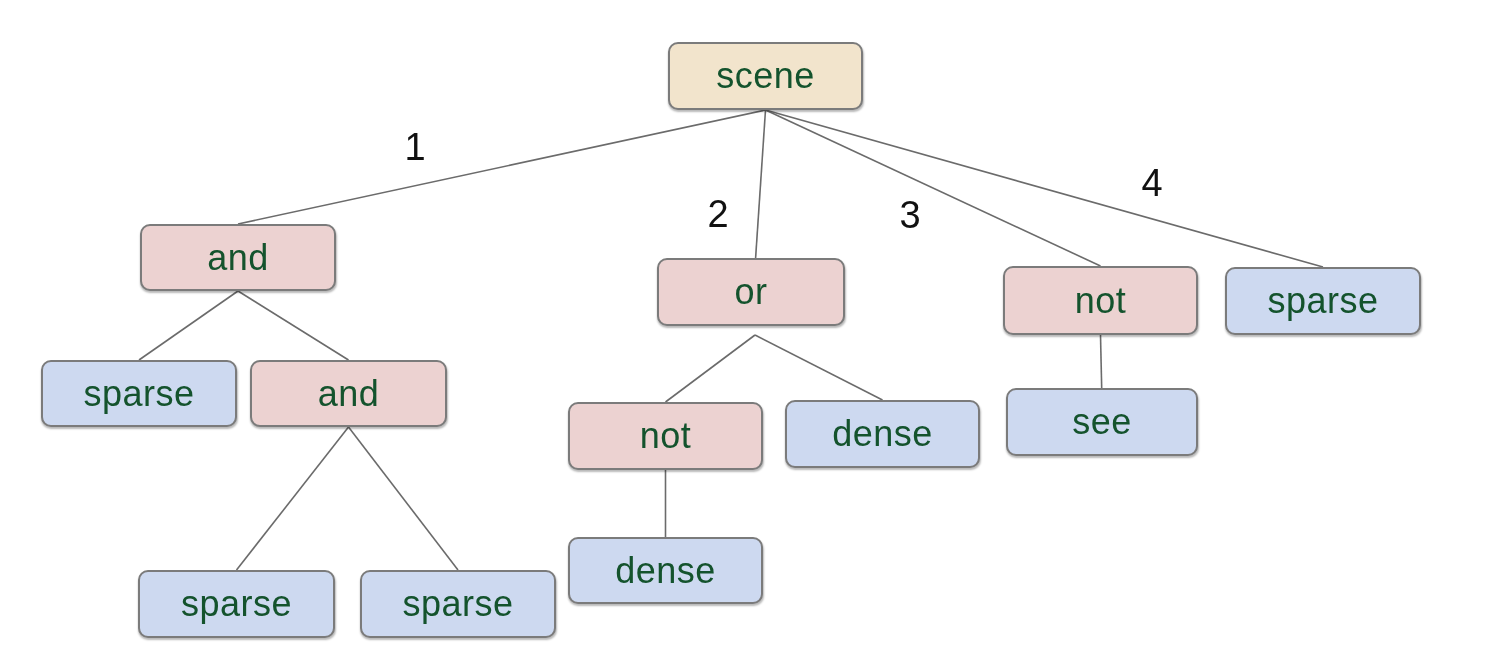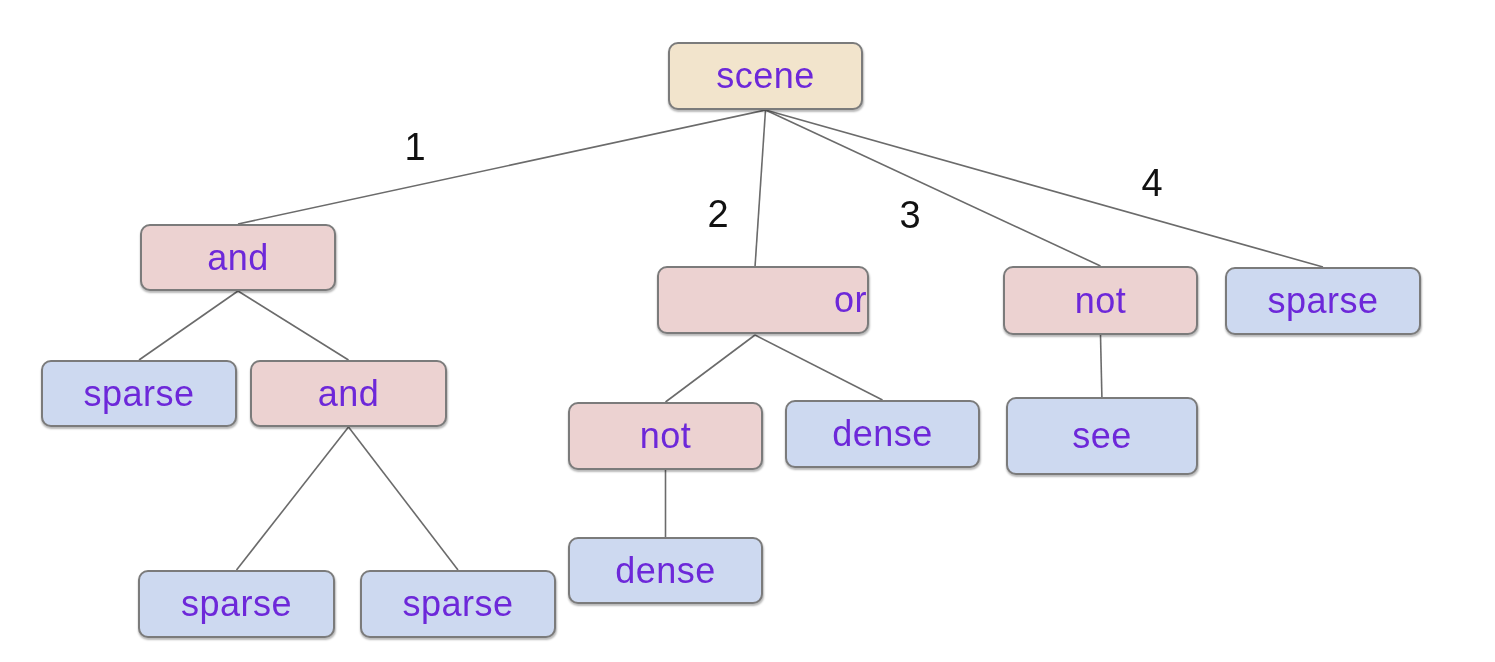--- a/index.html
+++ b/index.html
@@ -26,21 +26,21 @@
   .tree-node {
     position: absolute;
     box-sizing: border-box;
     border: 2px solid #7b7b7b;
     border-radius: 10px;
     display: flex;
     align-items: center;
     justify-content: center;
     font-size: 36px;
     line-height: 1;
-    color: #6d28d9;
+    color: #14532d;
     box-shadow: 0.5px 2px 2px rgba(0,0,0,0.28);
     z-index: 2;
     letter-spacing: 0.5px;
   }
   .edge-label {
     position: absolute;
     transform: translate(-50%, -50%);
     font-size: 38px;
     color: #111111;
     z-index: 3;
@@ -65,42 +65,42 @@
       <line x1="665.5" y1="470" x2="665.5" y2="537" stroke="#6b6b6b" stroke-width="1.6"></line>
       <line x1="1100.5" y1="335" x2="1102" y2="402" stroke="#6b6b6b" stroke-width="1.6"></line>
     </svg>
   <div id="node-layer">
       <div class="tree-node" style="left: 668px; top: 42px; width: 195px; height: 68px; background: rgb(242, 228, 204);">
         <span>scene</span>
       </div>
       <div class="tree-node" style="left: 140px; top: 224px; width: 196px; height: 67px; background: rgb(236, 210, 209);">
         <span>and</span>
       </div>
-      <div class="tree-node" style="left: 657px; top: 266px; width: 212px; height: 68px; background: rgb(236, 210, 209); justify-content: flex-end;">
+      <div class="tree-node" style="left: 657px; top: 258px; width: 188px; height: 68px; background: rgb(236, 210, 209);">
         <span>or</span>
       </div>
       <div class="tree-node" style="left: 1003px; top: 266px; width: 195px; height: 69px; background: rgb(236, 210, 209);">
         <span>not</span>
       </div>
       <div class="tree-node" style="left: 1225px; top: 267px; width: 196px; height: 68px; background: rgb(205, 217, 240);">
         <span>sparse</span>
       </div>
       <div class="tree-node" style="left: 41px; top: 360px; width: 196px; height: 67px; background: rgb(205, 217, 240);">
         <span>sparse</span>
       </div>
       <div class="tree-node" style="left: 250px; top: 360px; width: 197px; height: 67px; background: rgb(236, 210, 209);">
         <span>and</span>
       </div>
       <div class="tree-node" style="left: 568px; top: 402px; width: 195px; height: 68px; background: rgb(236, 210, 209);">
         <span>not</span>
       </div>
       <div class="tree-node" style="left: 785px; top: 400px; width: 195px; height: 68px; background: rgb(205, 217, 240);">
         <span>dense</span>
       </div>
-      <div class="tree-node" style="left: 1006px; top: 397px; width: 192px; height: 78px; background: rgb(205, 217, 240);">
+      <div class="tree-node" style="left: 1006px; top: 388px; width: 192px; height: 68px; background: rgb(205, 217, 240);">
         <span>see</span>
       </div>
       <div class="tree-node" style="left: 568px; top: 537px; width: 195px; height: 67px; background: rgb(205, 217, 240);">
         <span>dense</span>
       </div>
       <div class="tree-node" style="left: 138px; top: 570px; width: 197px; height: 68px; background: rgb(205, 217, 240);">
         <span>sparse</span>
       </div>
       <div class="tree-node" style="left: 360px; top: 570px; width: 196px; height: 68px; background: rgb(205, 217, 240);">
         <span>sparse</span>

